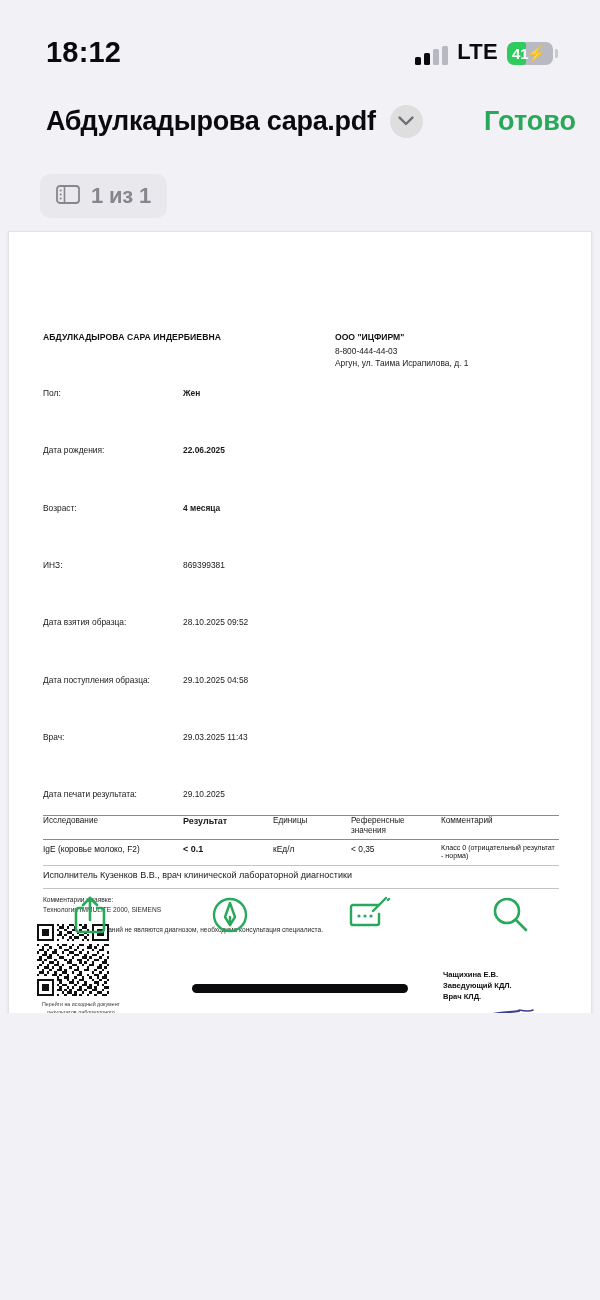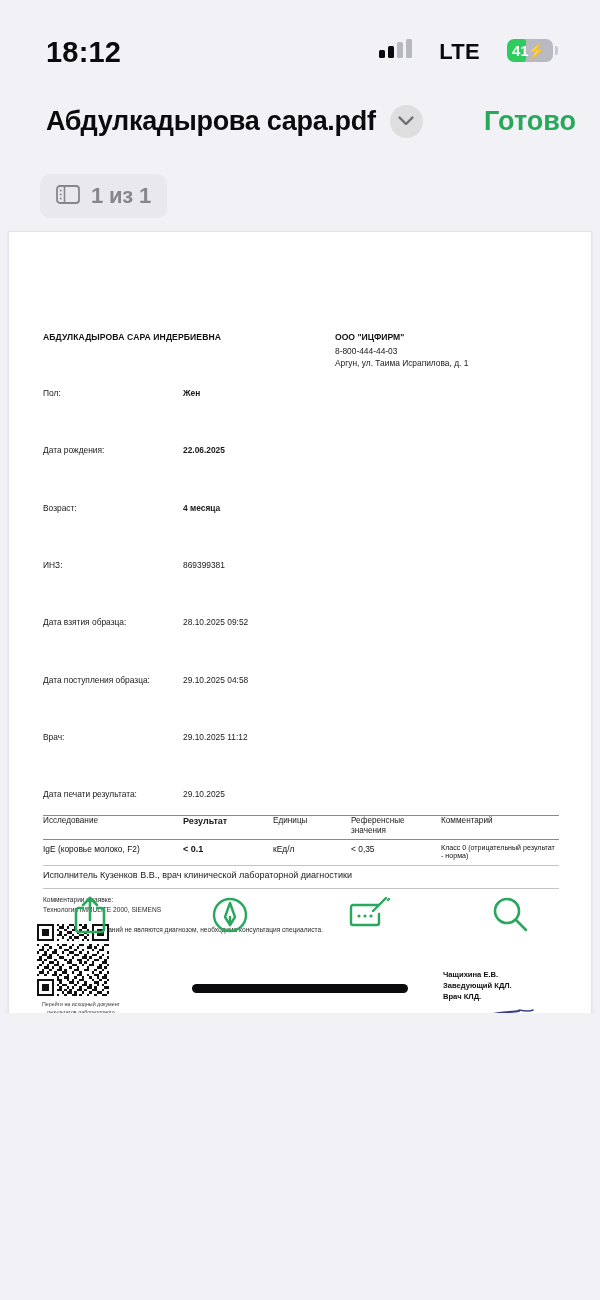--- a/index.html
+++ b/index.html
@@ -20,21 +20,21 @@
   
   .statusbar {
     position: absolute; top: 0; left: 0; right: 0; height: 78px;
     display: flex; align-items: center; justify-content: space-between;
     padding: 26px 42px 0 46px;
   }
   .status-time {
     font-size: 29px; font-weight: 700; color: #0b0b0d;
     letter-spacing: .2px;
   }
-  .status-right { display: flex; align-items: flex-start; gap: 27px; }
+  .status-right { display: flex; align-items: flex-end; gap: 9px; }
   .signal { display: flex; align-items: flex-end; gap: 3px; height: 19px; }
   .signal i { display: block; width: 6px; border-radius: 1.5px; background: #0b0b0d; }
   .signal i:nth-child(1) { height: 8px; }
   .signal i:nth-child(2) { height: 12px; }
   .signal i:nth-child(3) { height: 16px; background: #b8b8c0; }
   .signal i:nth-child(4) { height: 19px; background: #b8b8c0; }
   .lte { font-size: 22px; font-weight: 600; color: #0b0b0d; letter-spacing: .3px; }
   .battery { position: relative; display: flex; align-items: center; }
   .battery-body {
     width: 46px; height: 23px; border-radius: 7px;
@@ -252,21 +252,21 @@
               <div class="info-row">
                 <div class="info-label">Дата взятия образца:</div>
                 <div class="info-value">28.10.2025 09:52</div>
               </div>
               <div class="info-row">
                 <div class="info-label">Дата поступления образца:</div>
                 <div class="info-value">29.10.2025 04:58</div>
               </div>
               <div class="info-row">
                 <div class="info-label">Врач:</div>
-                <div class="info-value">29.10.2025 11:12</div>
+                <div class="info-value">29.03.2025 11:43</div>
               </div>
               <div class="info-row">
                 <div class="info-label">Дата печати результата:</div>
                 <div class="info-value">29.10.2025</div>
               </div>
             </div>
         </div>
         <div class="doc-head-right">
           <div class="org-name">ООО "ИЦФИРМ"</div>
           <div class="org-line">8-800-444-44-03</div>

